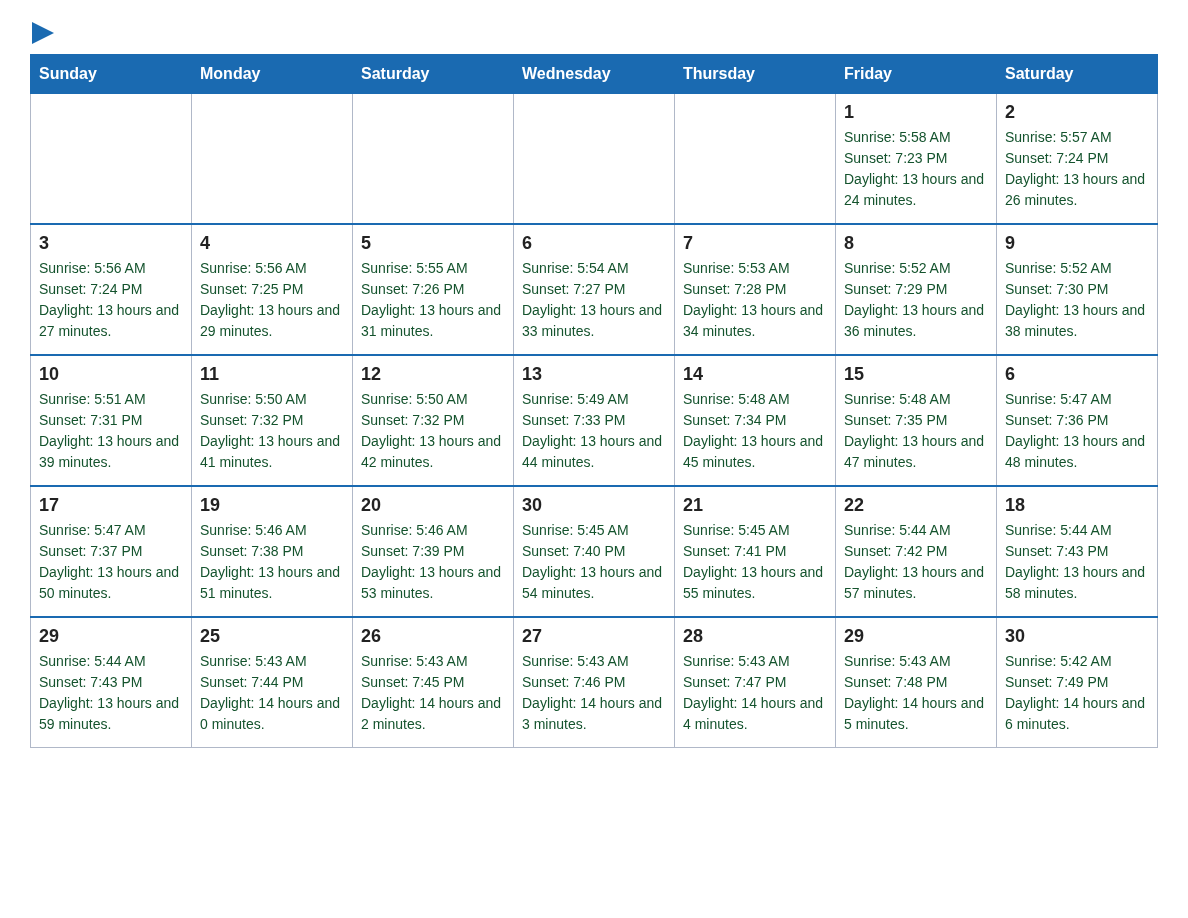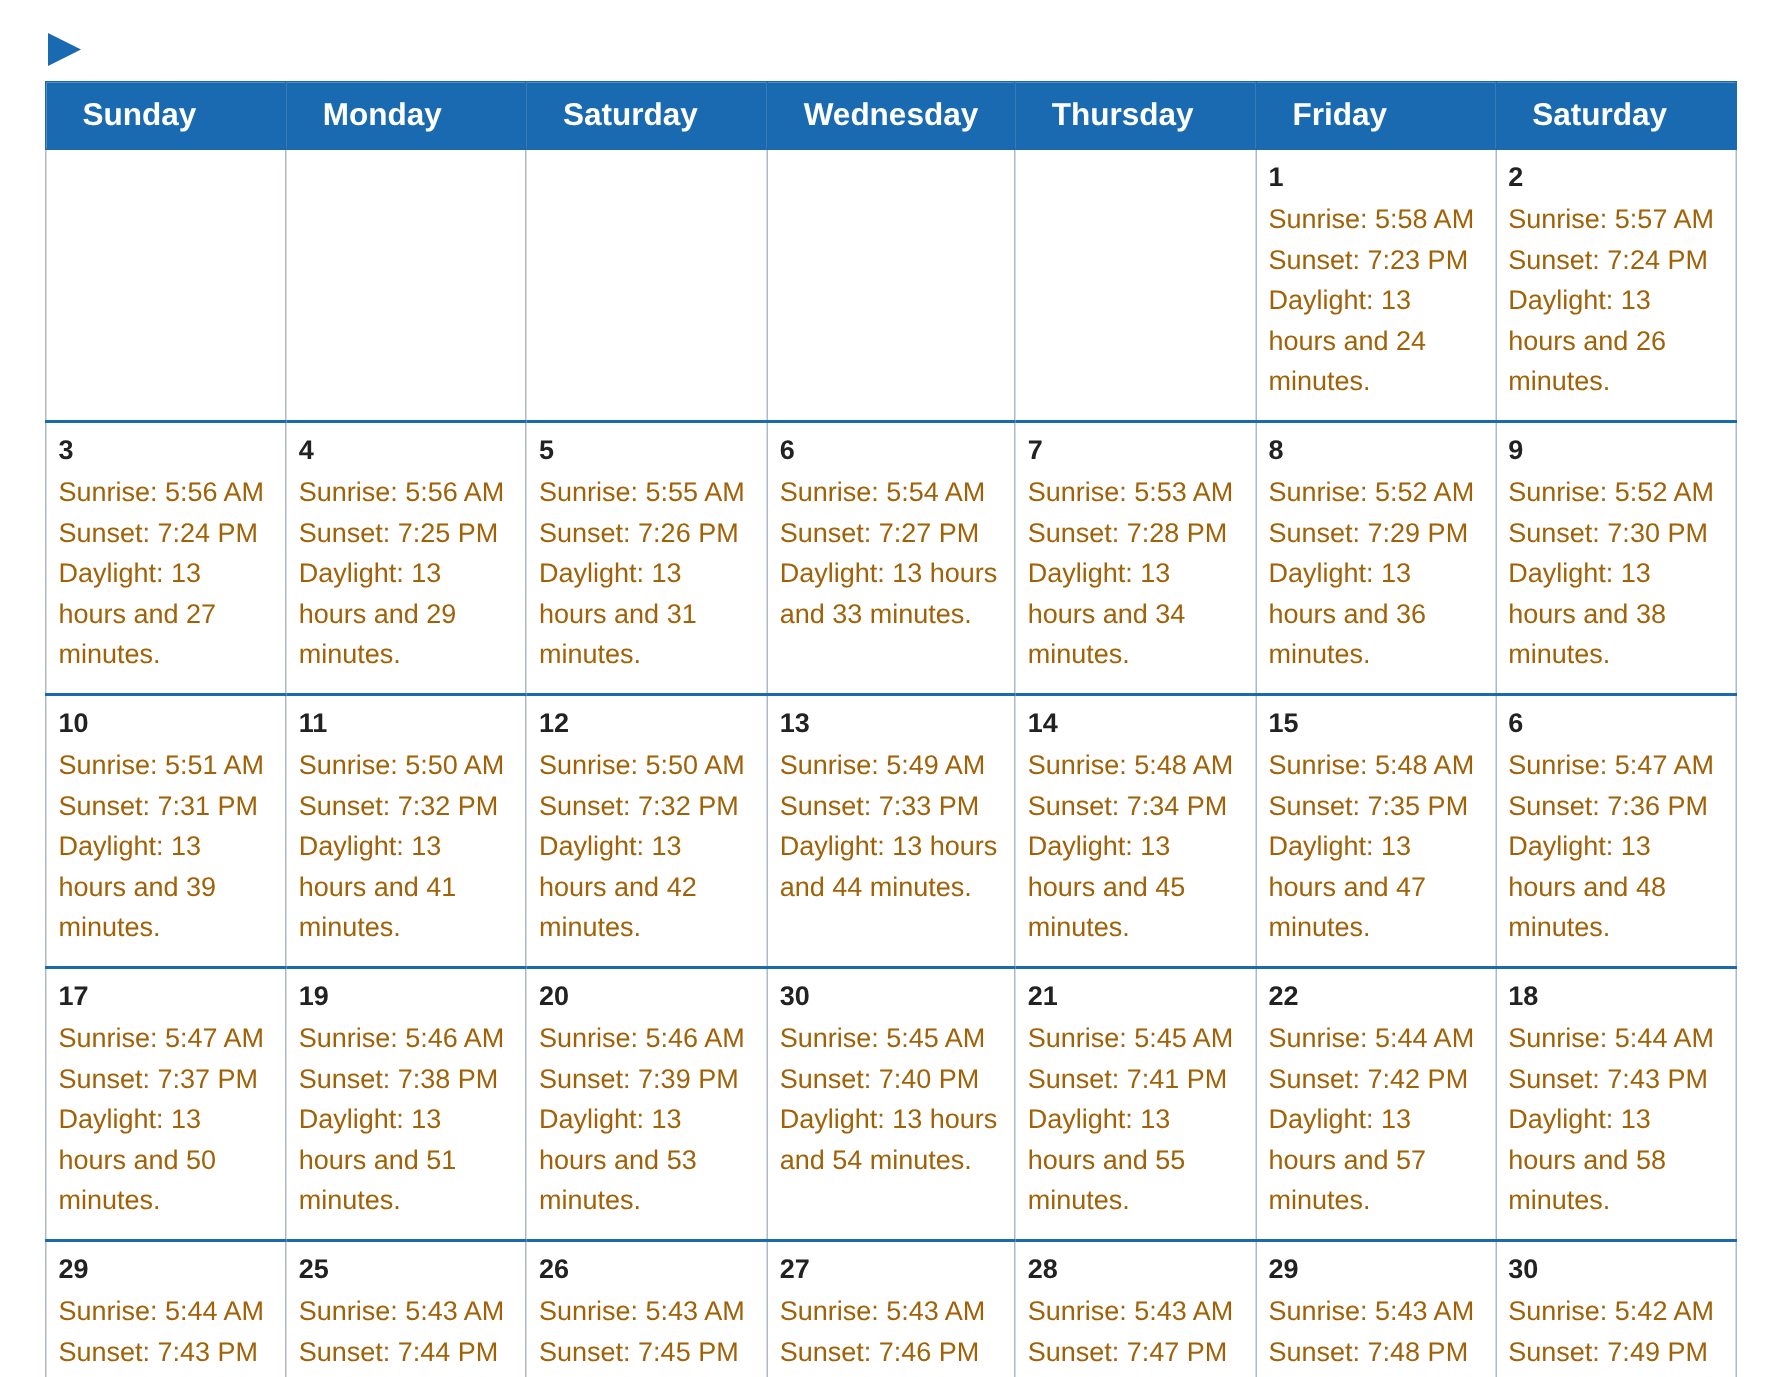--- a/index.html
+++ b/index.html
@@ -50,43 +50,43 @@
       margin-top: 4px;
     }
     .calendar {
       width: 100%;
       border-collapse: collapse;
       margin-top: 10px;
     }
     .calendar th {
       background-color: #1a6ab1;
       color: #fff;
-      padding: 10px 24px;
+      padding: 10px 8px;
       text-align: left;
-      font-size: 21px;
+      font-size: 16px;
       border: 1px solid #1a6ab1;
     }
     .calendar td {
       border: 1px solid #b0b8c8;
       vertical-align: top;
       padding: 8px 8px 12px 8px;
       width: 14.28%;
       min-height: 110px;
       height: 115px;
     }
     .day-number {
       font-size: 18px;
       font-weight: bold;
       color: #222;
       display: block;
       margin-bottom: 4px;
     }
     .day-info {
-      font-size: 18px;
-      color: #a16207;
+      font-size: 14px;
+      color: #14532d;
       line-height: 1.5;
     }
     .empty-cell {
       background: #fff;
     }
     tr:not(:first-child) td {
       border-top: 2px solid #1a6ab1;
     }
   </style>
 </head>

